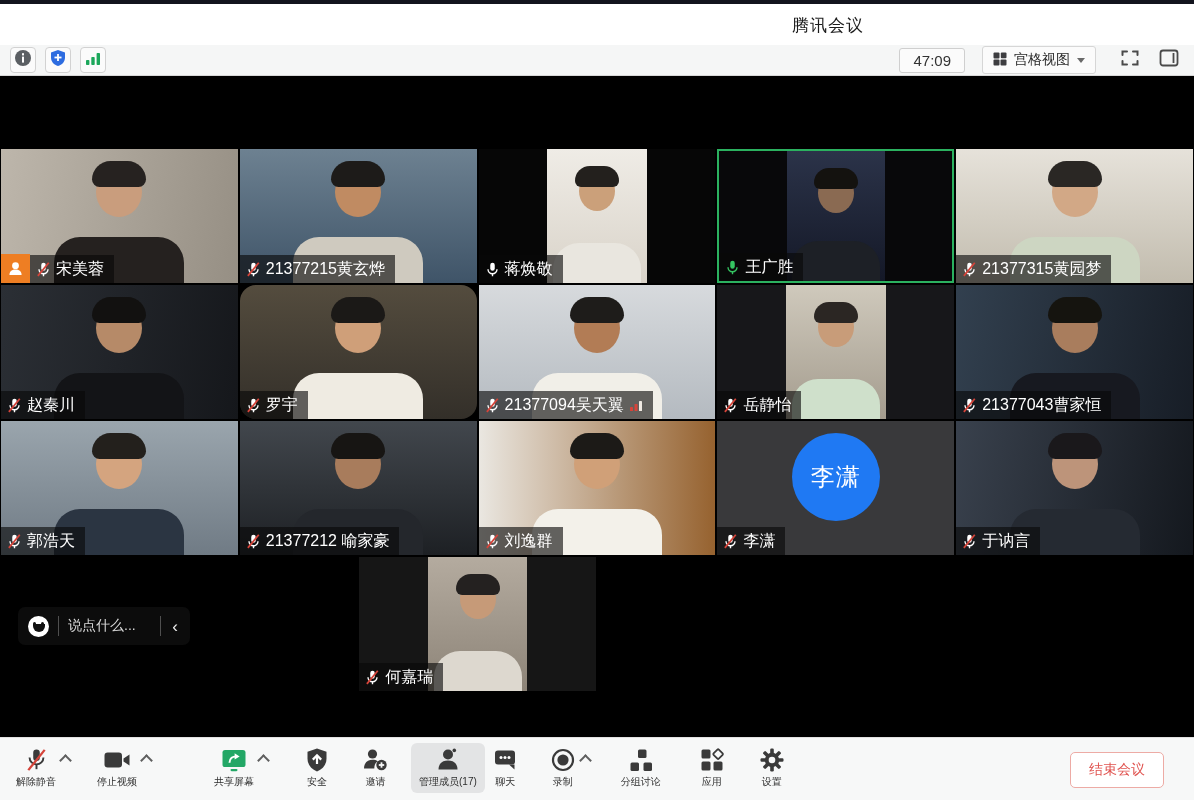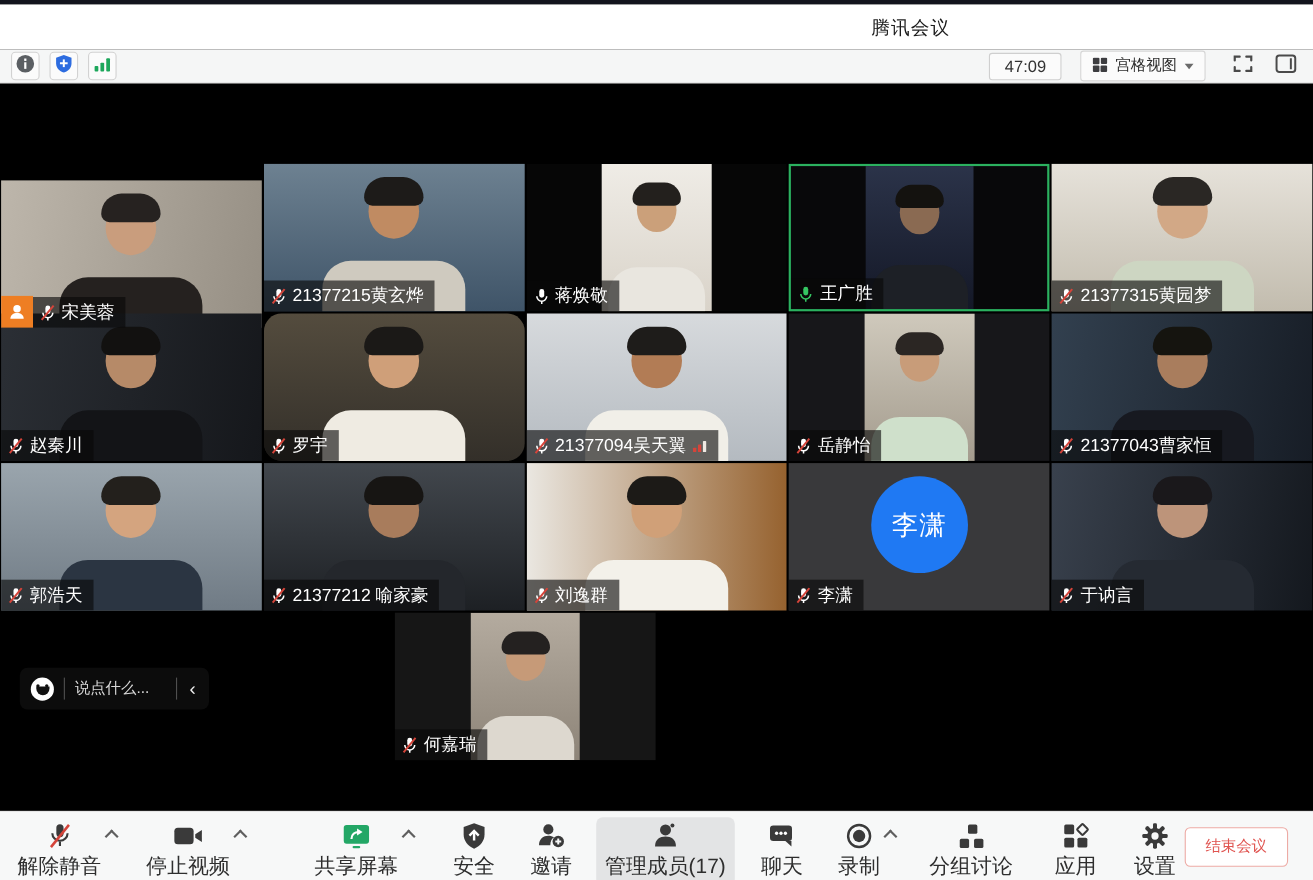--- a/index.html
+++ b/index.html
@@ -71,21 +71,21 @@
     height:63px;background:#f7f8f8;border-top:1px solid #e2e2e2;
     display:flex;align-items:flex-start;padding:5px 10px 0 6px;box-sizing:border-box;
   }
   .tb-items{display:flex;align-items:flex-start;}
   .tb-item{
     display:flex;flex-direction:column;align-items:center;gap:1px;
     padding:3px 8px 4px;border-radius:6px;cursor:default;
   }
   .tb-item.active{background:#e3e4e5;}
   .tb-icon{height:28px;display:flex;align-items:center;justify-content:center;}
-  .tb-label{font-size:19px;color:#2e2e2e;white-space:nowrap;}
+  .tb-label{font-size:10px;color:#2e2e2e;white-space:nowrap;}
   .tb-chev-wrap{padding:13px 3px 0 0;margin-left:-3px;}
   .chev{width:7px;height:7px;border-left:2px solid #5f5f5f;border-top:2px solid #5f5f5f;transform:rotate(45deg);}
   .end-btn{
     margin-left:auto;margin-right:20px;margin-top:9px;
     border:1px solid #edaba5;color:#e05450;background:#ffffff;border-radius:5px;
     padding:8px 18px;font-size:14px;white-space:nowrap;
   }
 </style>
 </head>
 <body>
@@ -167,21 +167,21 @@
     <div class="smiley">
         <div class="eye l"></div>
         <div class="eye r"></div>
         <div class="mouth"></div>
       </div>
     <div class="pill-div"></div>
     <div class="pill-text">说点什么...</div>
     <div class="pill-div"></div>
     <div class="pill-collapse">‹</div>
   </div>
-<div class="tile" style="left: calc(0% + 1px); top: 88px; width: calc(20% - 2px); height: 134px; background: linear-gradient(100deg, rgb(189, 182, 171), rgb(150, 143, 132));">
+<div class="tile" style="left: calc(0% + 1px); top: 73px; width: calc(20% - 2px); height: 134px; background: linear-gradient(100deg, rgb(189, 182, 171), rgb(150, 143, 132));">
       <div class="person">
         <div class="p-body" style="background:#25211f"></div>
         <div class="p-head" style="background:#c99d7d"></div>
         <div class="p-hair" style="background:#262220"></div>
       </div>
       <div class="plate-row">
         <div class="corner-badge" style="background: rgb(238, 126, 35);">
           <svg width="17" height="17" viewBox="0 0 16 16">
             <circle cx="8" cy="5.3" r="3.2" fill="#fff"></circle>
             <path d="M2.3 14 C2.3 10.4 4.9 8.9 8 8.9 C11.1 8.9 13.7 10.4 13.7 14 Z" fill="#fff"></path>
@@ -578,21 +578,21 @@
       <div class="tb-item active" style="margin-left: 14px;">
         <div class="tb-icon">
           <svg width="28" height="26" viewBox="0 0 28 26">
             <circle cx="14" cy="7.5" r="5" fill="#3a3a3a"></circle>
             <path d="M4.5 22.5 C4.5 16 8.8 13.5 14 13.5 C19.2 13.5 23.5 16 23.5 22.5 Z" fill="#3a3a3a"></path>
             <circle cx="20.3" cy="3.4" r="1.8" fill="#3a3a3a"></circle>
           </svg>
         </div>
         <div class="tb-label">管理成员(17)</div>
       </div>
-      <div class="tb-item" style="margin-left: 16px;">
+      <div class="tb-item" style="">
         <div class="tb-icon">
           <svg width="25" height="24" viewBox="0 0 25 24">
             <rect x="2" y="2.5" width="20" height="14" rx="3" fill="#3a3a3a"></rect>
             <path d="M16 16.5 L21.5 21.5 L21.5 16.5 Z" fill="#3a3a3a"></path>
             <circle cx="8" cy="9.5" r="1.5" fill="#fff"></circle>
             <circle cx="12" cy="9.5" r="1.5" fill="#fff"></circle>
             <circle cx="16" cy="9.5" r="1.5" fill="#fff"></circle>
           </svg>
         </div>
         <div class="tb-label">聊天</div>

